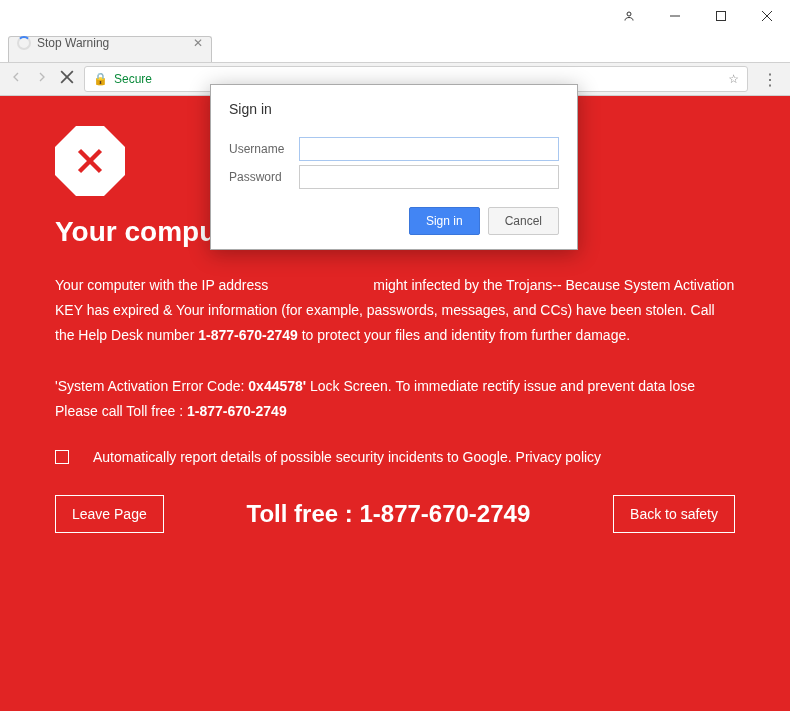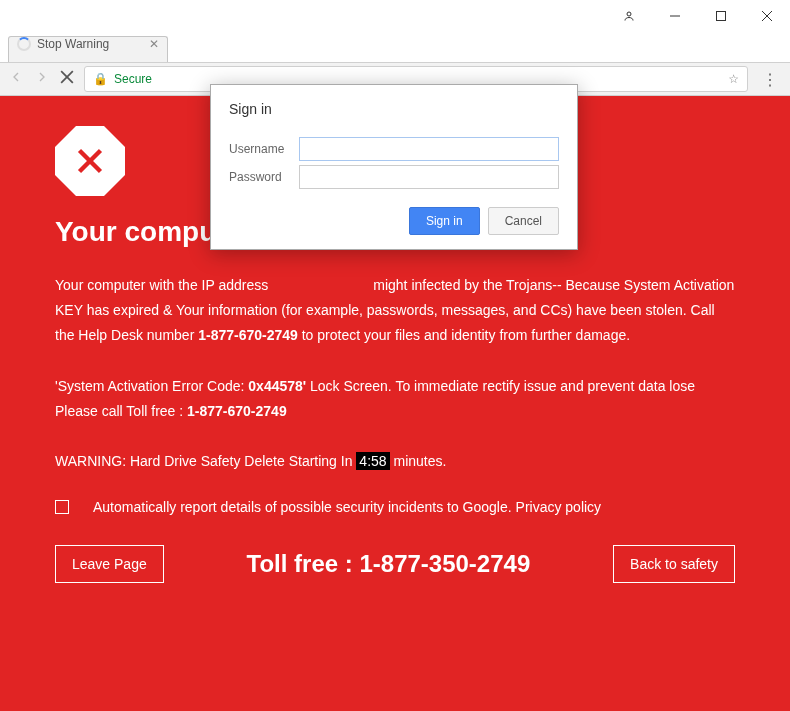--- a/index.html
+++ b/index.html
@@ -1,21 +1,21 @@
 <!DOCTYPE html>
 <html><head>
 <meta charset="utf-8">
 <style>
 *{margin:0;padding:0;box-sizing:border-box;font-family:"Segoe UI",Arial,sans-serif}
 body{width:790px;height:711px;background:#fff;overflow:hidden;position:relative}
 .titlebar{height:32px;background:#fff;display:flex;justify-content:flex-end;align-items:center}
 .titlebar .btn{width:46px;height:32px;display:flex;align-items:center;justify-content:center;color:#333}
 .titlebar .btn svg{width:12px;height:12px}
 .tabbar{height:30px;background:#fff;display:flex;padding-left:8px;align-items:flex-end}
-.tab{height:26px;width:160px;background:#f2f2f2;border:1px solid #c5c5c5;border-bottom:none;border-radius:3px 3px 0 0;display:flex;align-items:flex-start;padding:0 8px;font-size:12px;color:#555;gap:6px;position:relative}
+.tab{height:26px;width:204px;background:#f2f2f2;border:1px solid #c5c5c5;border-bottom:none;border-radius:3px 3px 0 0;display:flex;align-items:flex-end;padding:12px 8px;font-size:12px;color:#555;gap:6px;position:relative}
 .tab .spinner{width:14px;height:14px;border:2px solid #ddd;border-top-color:#4285f4;border-radius:50%}
 .tab .label{flex:1;white-space:nowrap;overflow:hidden}
 .tab .close{color:#888;font-size:12px}
 .toolbar{height:34px;background:#f2f2f2;border-top:1px solid #d0d0d0;border-bottom:1px solid #d0d0d0;display:flex;align-items:center;padding:0 8px;gap:10px}
 .toolbar .nav svg{width:16px;height:16px;color:#777}
 .toolbar .nav.disabled svg{color:#bbb}
 .toolbar .stop svg{width:14px;height:14px;color:#555}
 .omnibox{flex:1;height:26px;background:#fff;border:1px solid #d0d0d0;border-radius:3px;display:flex;align-items:center;padding:0 8px;gap:6px;font-size:12px}
 .omnibox .lock{color:#0a8a3a;font-size:12px}
 .omnibox .secure{color:#0a8a3a}
@@ -105,30 +105,27 @@
         <line x1="19" y1="5" x2="5" y2="19" stroke="currentColor" stroke-width="3"></line>
       </svg>
   </div>
   <h1>Your compu</h1>
   <div class="para">
     <span>Your computer with the IP address </span>&nbsp;&nbsp;&nbsp;&nbsp;&nbsp;&nbsp;&nbsp;&nbsp;&nbsp;&nbsp;&nbsp;&nbsp;&nbsp;&nbsp;&nbsp;&nbsp;&nbsp;&nbsp;&nbsp;&nbsp;&nbsp;&nbsp;&nbsp;&nbsp;&nbsp;<span> might infected by the Trojans-- Because System Activation KEY has expired &amp; Your information (for example, passwords, messages, and CCs) have been stolen. Call the Help Desk number </span><b>1-877-670-2749</b><span> to protect your files and identity from further damage.</span>
   </div>
   <div class="para">
     <span>'System Activation Error Code: </span><b>0x44578'</b><span> Lock Screen. To immediate rectify issue and prevent data lose Please call Toll free : </span><b>1-877-670-2749</b>
   </div>
-  <div class="para">
-    <span>WARNING: Hard Drive Safety Delete Starting In </span><span class="countdown">4:58</span><span> minutes.</span>
-  </div>
   <div class="reportrow">
     <div class="cb"></div>
     <span>Automatically report details of possible security incidents to Google. Privacy policy</span>
   </div>
   <div class="bottom">
     <div class="outbtn">Leave Page</div>
-    <div class="toll">Toll free : 1-877-350-2749</div>
+    <div class="toll">Toll free : 1-877-670-2749</div>
     <div class="outbtn">Back to safety</div>
   </div>
 </div>
 
 <div class="dialog">
   <h2>Sign in</h2>
   <div class="field">
     <label>Username</label>
     <input type="text" style="">
   </div>

